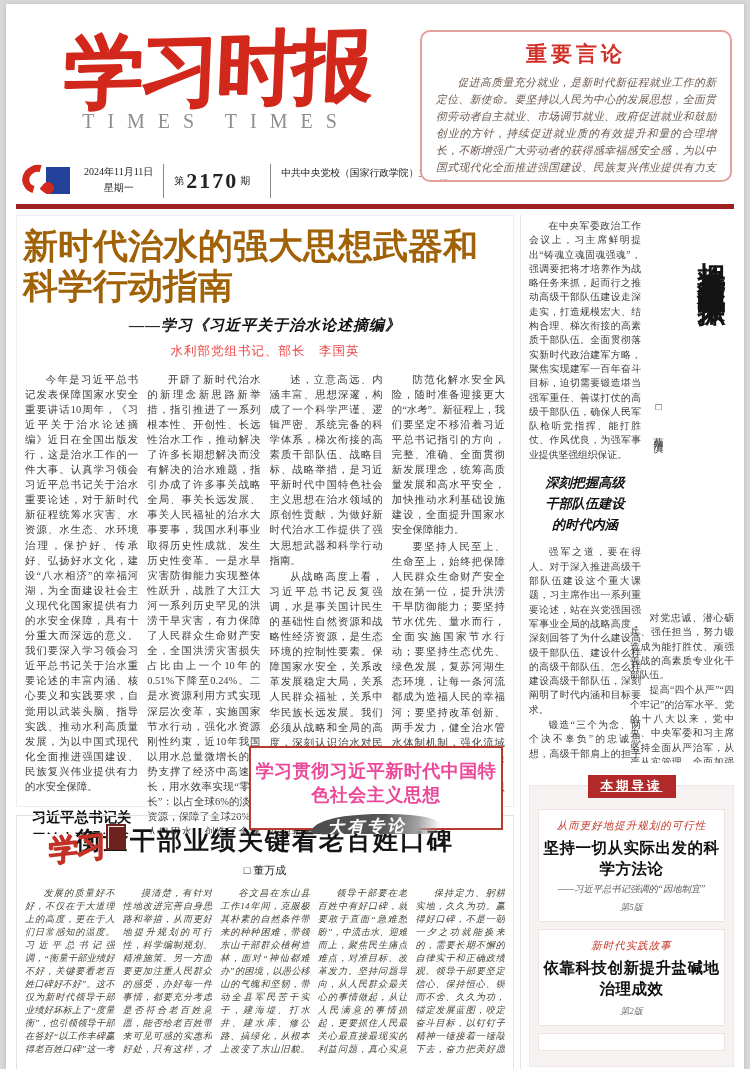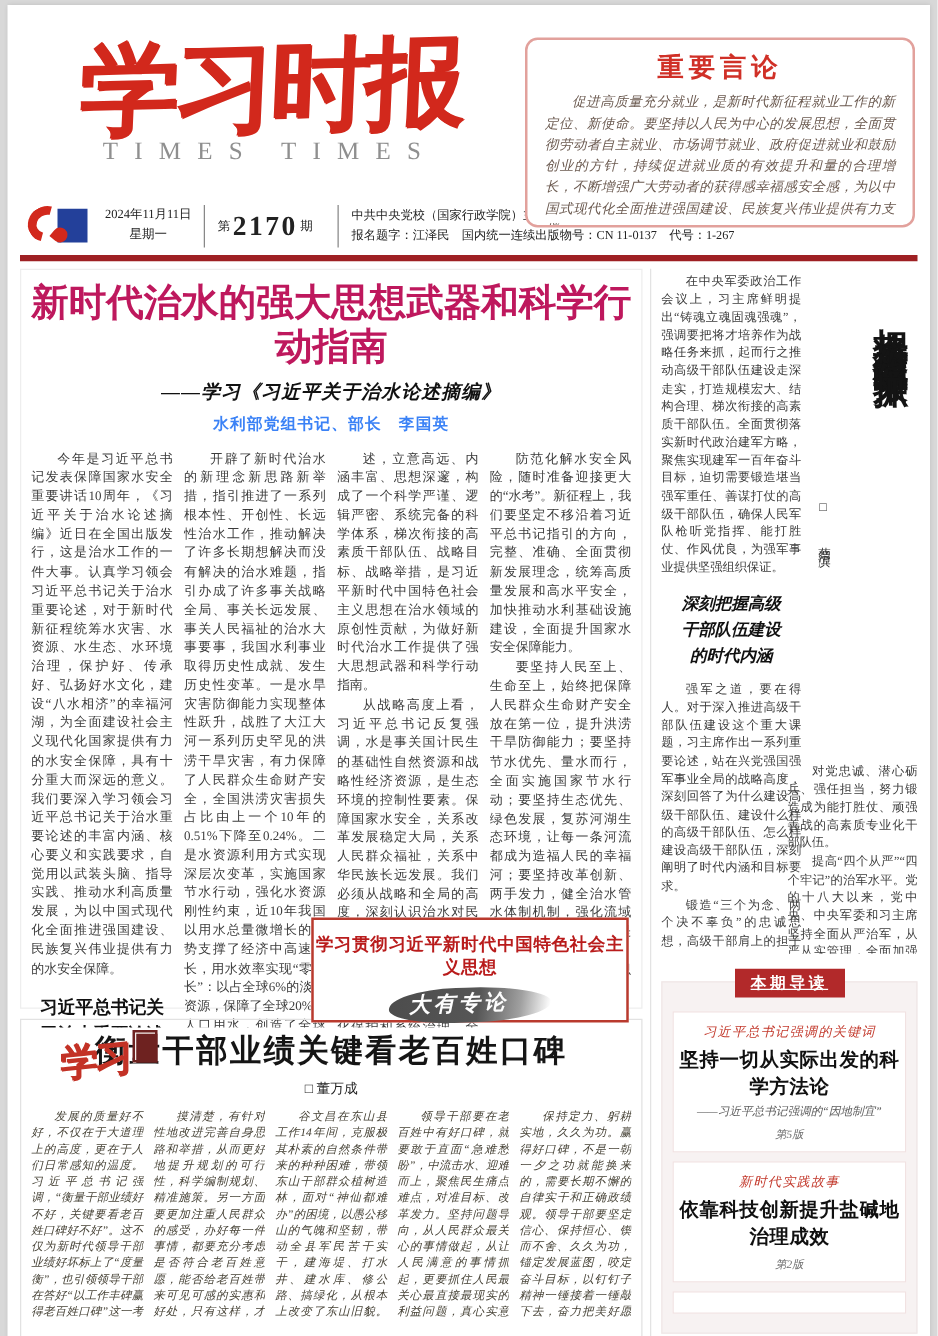--- a/index.html
+++ b/index.html
@@ -67,39 +67,39 @@
   .top-rule { height: 5px; background: #9e2023; margin: 0 0 6px; }
 
   
   .content-row { display: flex; gap: 0; }
   .left-col { width: 498px; flex: 0 0 auto; }
   .right-col { flex: 1; border-left: 1px solid #e3e3e3; margin-left: 6px; padding-left: 8px; }
 
   
   .main-article { border: 1px solid #eee; padding: 10px 6px 6px; height: 592px; position: relative; }
   .main-headline {
-    text-align: center; color: #be185d; font-size: 30px; font-weight: 900; letter-spacing: 0px;
+    color: #a16207; font-size: 35px; font-weight: 900; letter-spacing: 0px;
     font-family: "Liberation Sans","DejaVu Sans",sans-serif; line-height: 1.15;
   }
   .main-subtitle { text-align: center; font-size: 15px; margin-top: 9px; color: #111; letter-spacing: 1px; font-weight: 700; font-style: italic; }
-  .main-byline { text-align: center; font-size: 12.5px; margin-top: 8px; color: #3b82f6; letter-spacing: 1px; font-weight: bold; }
+  .main-byline { text-align: center; font-size: 12.5px; margin-top: 8px; color: #ef4444; letter-spacing: 1px; }
   .main-cols { display: flex; gap: 9px; margin-top: 12px; height: 462px; overflow: hidden; position: relative; padding: 0 2px; }
   .mcol { flex: 1; overflow: hidden; font-size: 10.4px; line-height: 15.1px; color: #3b3b3b; text-align: justify; }
   .mcol p { text-indent: 2em; margin-bottom: 1px; }
   .col-subhead {
     font-family: "Liberation Sans","DejaVu Sans",sans-serif;
     font-weight: 700; font-size: 14.2px; line-height: 1.55; text-align: center;
     color: #111; margin: 12px 2px; text-indent: 0 !important;
   }
   .cont-mark { text-align: right; font-weight: 700; font-size: 10.4px; color: #111; }
   .special-box {
     position: absolute; right: 4px; bottom: 4px; width: 254px; height: 84px;
     border: 2px solid #b93a2e; background: #fff; text-align: center; padding-top: 11px; z-index: 5;
   }
-  .special-line1 { color: #b91c1c; font-weight: 900; font-size: 14px; font-family: Liberation Serif, serif; letter-spacing: 0.5px; }
+  .special-line1 { color: #ec4899; font-weight: 900; font-size: 18px; font-family: Liberation Serif, serif; letter-spacing: 0.5px; }
   .ink-blob {
     display: inline-block; margin-top: 7px; padding: 1px 34px 4px 16px;
     background: linear-gradient(100deg, #4c4c4c 0%, #565656 55%, #a0a0a0 80%, rgba(160,160,160,0) 98%);
     border-radius: 48% 60% 55% 50% / 65% 55% 60% 50%;
     color: #fdfdfd; font-size: 17px; font-weight: 700; font-style: italic;
     transform: rotate(-2deg); letter-spacing: 3px;
   }
 
   
   .right-article { position: relative; height: 552px; overflow: hidden; }
@@ -182,21 +182,20 @@
       <div>2024年11月11日</div>
       <div>星期一</div>
     </div>
     <div class="issue-block">
       <span>第</span>
       <span class="issue-no">2170</span>
       <span>期</span>
     </div>
     <div class="pub-block">
       <div>中共中央党校（国家行政学院）主管主办　理论网：https://www.cntheory.com</div>
-      <div>报名题字：江泽民　国内统一连续出版物号：CN 11-0137　代号：1-267</div>
     </div>
   </div>
   <div class="top-rule"></div>
 
   <div class="content-row">
 
     <div class="left-col">
 
       <div class="main-article">
         <div class="main-headline">新时代治水的强大思想武器和科学行动指南</div>
@@ -298,21 +297,21 @@
               <p>提高“四个从严”“四个牢记”的治军水平。党的十八大以来，党中央、中央军委和习主席坚持全面从严治军，从严从实管理，全面加强军事治理，创新军事管理方式方法，科学统筹决策、部署的贯彻落实，推动形成一级抓一级、层层抓落实的良好局面，全面从严治党、全面从严治军向纵深推进，确保部队高度集中统一。</p>
             </div>
 
         </div>
       </div>
 
       <div class="reader-guide">
         <div class="rg-label">本期导读</div>
 
         <div class="rg-card">
-          <div class="rg-cat">习近平总书记强调的关键词</div>
+          <div class="rg-cat">从而更好地提升规划的可行性</div>
           <div class="rg-title">坚持一切从实际出发的科学方法论</div>
           <div class="rg-sub">——习近平总书记强调的“因地制宜”</div>
           <div class="rg-page">第5版</div>
         </div>
 
         <div class="rg-card">
           <div class="rg-cat">新时代实践故事</div>
           <div class="rg-title">依靠科技创新提升盐碱地治理成效</div>
           <div class="rg-page">第2版</div>
         </div>

